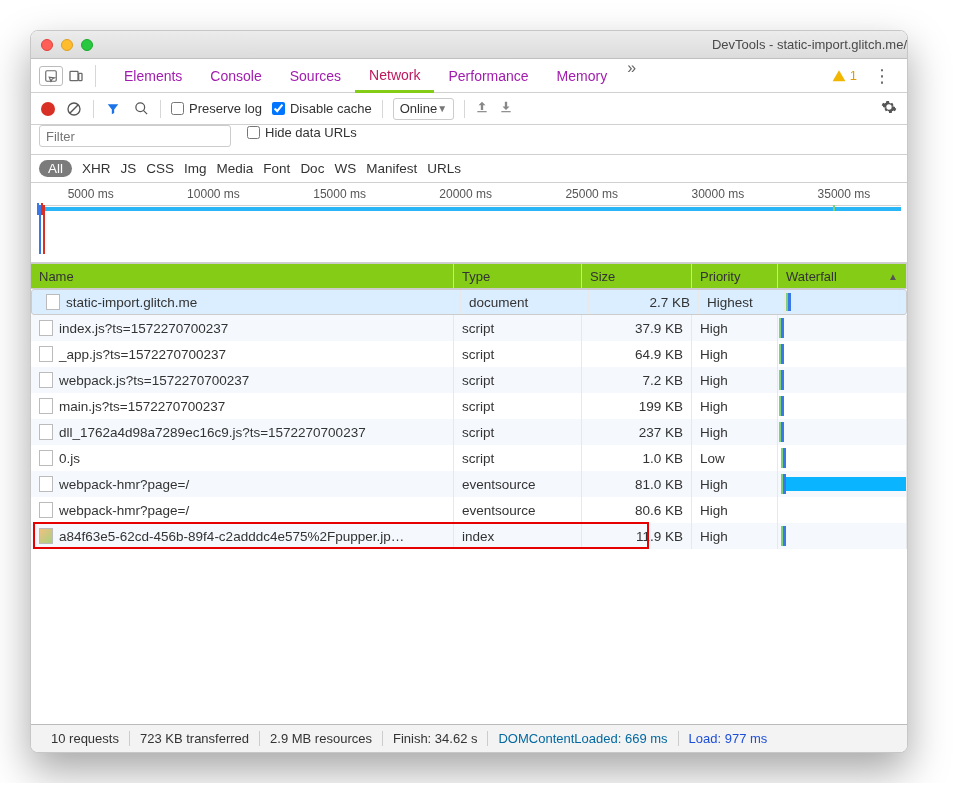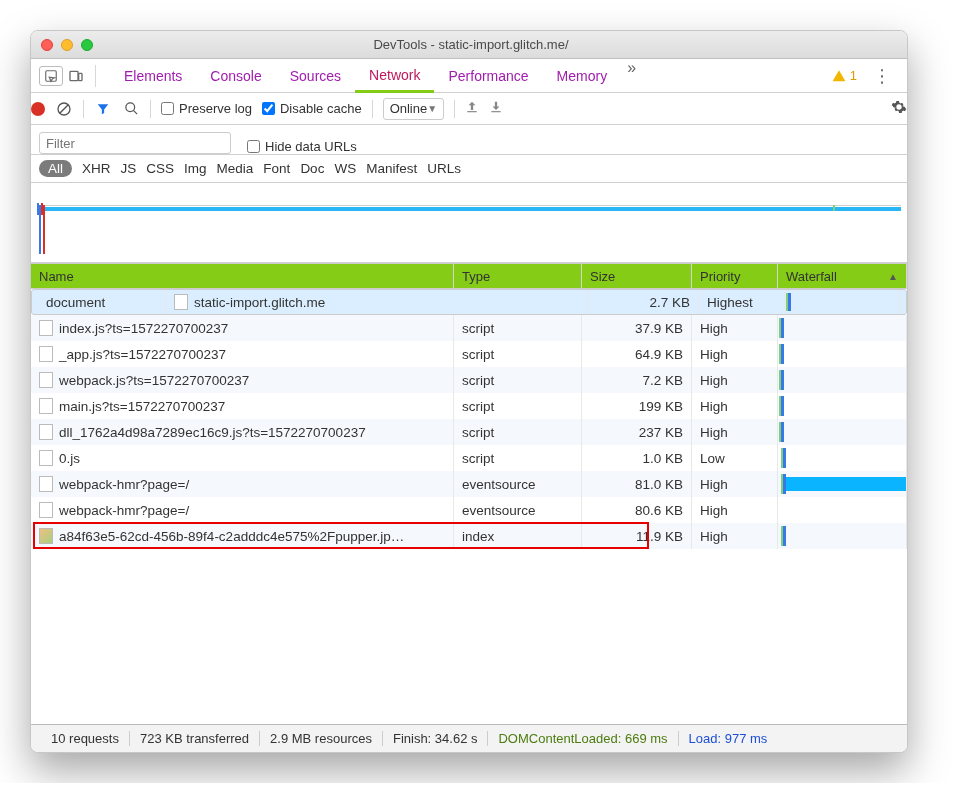--- a/index.html
+++ b/index.html
@@ -4,44 +4,44 @@
 <style>
   * { box-sizing: border-box; margin: 0; padding: 0; font-family: -apple-system, BlinkMacSystemFont, "Segoe UI", Helvetica, Arial, sans-serif; }
   body { background: #fff; padding: 30px; }
   .window { width: 878px; height: 723px; background: #fff; border: 1px solid #c7c7c7; border-radius: 8px; box-shadow: 0 18px 40px rgba(0,0,0,0.35); overflow: hidden; display: flex; flex-direction: column; }
   .titlebar { height: 28px; background: linear-gradient(#ececec,#dcdcdc); display: flex; align-items: center; position: relative; border-bottom: 1px solid #bfbfbf; }
   .traffic { display: flex; gap: 8px; padding-left: 10px; }
   .tl { width: 12px; height: 12px; border-radius: 50%; }
   .tl.red { background:#ff5f57; border:1px solid #e14039;}
   .tl.yel { background:#febc2e; border:1px solid #dea022;}
   .tl.grn { background:#28c840; border:1px solid #1aaa2b;}
-  .title { position:absolute; left:4px; right:0; text-align:center; font-size:13px; color:#4a4a4a; }
+  .title { position:absolute; left:4px; right:0; text-align:right; font-size:13px; color:#4a4a4a; }
   .tabbar { height: 34px; display:flex; align-items:center; border-bottom:1px solid #d0d0d0; padding:0 8px; gap:2px;}
   .tb-icon { width:22px; height:22px; display:flex; align-items:center; justify-content:center; color:#6a6a6a; cursor:pointer;}
   .tb-icon.box { border:1px solid #bbb; border-radius:3px; width:24px; height:20px;}
   .tb-sep { width:1px; height:22px; background:#d7d7d7; margin:0 6px;}
   .tabs { display:flex; gap:0; align-items:stretch; height:100%; margin-left:6px;}
   .tab { padding:0 14px; font-size:14px; color:#a21caf; display:flex; align-items:center; cursor:pointer;}
   .tab.active { color:#be185d; border-bottom:3px solid #84cc16; margin-bottom:-1px;}
   .tb-spacer{flex:1;}
   .warn { color:#e09b00; font-size:13px; display:flex; align-items:center; gap:4px; margin-right:6px;}
   .kebab { font-size:18px; color:#666; padding:0 8px; cursor:pointer;}
   .chev { font-size:16px; color:#666; padding:0 6px; cursor:pointer;}
-  .toolbar { height:32px; border-bottom:1px solid #d0d0d0; display:flex; align-items:center; padding:0 0; gap:10px; font-size:13px; color:#333;}
+  .toolbar { height:32px; border-bottom:1px solid #d0d0d0; display:flex; align-items:center; padding:0 10px; gap:10px; font-size:13px; color:#333;}
   .rec { width:14px; height:14px; background:#d93025; border-radius:50%; cursor:pointer;}
   .ico { width:18px; height:18px; display:flex; align-items:center; justify-content:center; color:#555; cursor:pointer;}
   .funnel { color:#1a73e8;}
   .check { display:flex; align-items:center; gap:5px; color:#333;}
   .check input{margin:0;}
   .sep-v { width:1px; height:18px; background:#d7d7d7;}
   .sel { display:flex; align-items:center; padding:0 6px; border:1px solid #ccc; border-radius:3px; height:22px; background:#fff;}
   .sel .arr{color:#777; font-size:10px;}
   .up,.down{ color:#888; cursor:pointer; font-size:15px;}
   .gear { margin-left:auto; color:#555; font-size:16px; cursor:pointer;}
-  .filterbar { height:30px; border-bottom:1px solid #d0d0d0; display:flex; align-items:flex-end; padding:0 8px; gap:16px; font-size:13px;}
+  .filterbar { height:30px; border-bottom:1px solid #d0d0d0; display:flex; align-items:flex-start; padding:0 8px; gap:16px; font-size:13px;}
   .filter-input { width:192px; height:22px; border:1px solid #ccc; border-radius:3px; padding:0 6px; font-size:13px; color:#888;}
   .typebar { height:28px; border-bottom:1px solid #d0d0d0; display:flex; align-items:center; gap:10px; padding:0 8px; font-size:13.5px; color:#333;}
   .typebar .pill { background:#7b7b7b; color:#fff; border-radius:9px; padding:1px 9px;}
   .typebar span { cursor:pointer;}
   .timeline { height:80px; border-bottom:1px solid #d0d0d0; position:relative; background:#fff;}
   .tl-ticks { display:flex; justify-content:space-around; font-size:12px; color:#555; padding-top:4px;}
   .tl-axis { position:absolute; top:22px; left:6px; right:6px; height:1px; background:#d0d0d0;}
   .tl-band { position:absolute; top:24px; left:6px; right:6px; height:4px; background:#29b6f6;}
   .tl-band::before{content:"";position:absolute;left:0;width:2px;height:12px;top:-4px;background:#3b78e7;}
   .tl-band::after{content:"";position:absolute;left:4px;width:2px;height:12px;top:-4px;background:#d93025;}
@@ -62,21 +62,21 @@
   .td.col-size{justify-content:flex-end;}
   .file-icon{width:14px;height:16px;border:1px solid #bbb; margin-right:6px; flex-shrink:0; background:#fff; position:relative;}
   .file-icon.img{background:linear-gradient(135deg,#f0c080,#a8d080);}
   .highlight-row{position:absolute; border:2px solid #e60000; pointer-events:none;}
   .wf-cell{flex:1; position:relative; height:100%;}
   .wf-bar{position:absolute; top:6px; height:14px; background:#0bb4ff;}
   .wf-tick{position:absolute; top:3px; bottom:3px; width:3px;}
   .statusbar{height:28px;border-top:1px solid #bbb; background:#f3f3f3; display:flex; align-items:center; font-size:13px; color:#333; padding:0 10px; gap:0;}
   .sb-item{padding:0 10px; border-right:1px solid #ccc;}
   .sb-item:last-child{border-right:none;}
-  .sb-blue{color:#4d7c0f;}
+  .sb-blue{color:#0369a1;}
   .sb-red{color:#1d4ed8;}
   .sort-arrow{margin-left:auto; font-size:10px; color:#555;}
 </style>
 </head>
 <body>
 
 <div class="window">
   <div class="titlebar">
     <div class="traffic">
       <div class="tl red"></div>
@@ -189,45 +189,54 @@
     <span>Img</span>
     <span>Media</span>
     <span>Font</span>
     <span>Doc</span>
     <span>WS</span>
     <span>Manifest</span>
     <span>URLs</span>
   </div>
 
   <div class="timeline">
+    <div class="tl-ticks">
+      <span>5000 ms</span>
+      <span>10000 ms</span>
+      <span>15000 ms</span>
+      <span>20000 ms</span>
+      <span>25000 ms</span>
+      <span>30000 ms</span>
+      <span>35000 ms</span>
+    </div>
     <div class="tl-axis"></div>
     <div class="tl-band"></div>
     <div class="tl-line" style="left:8px;"></div>
     <div class="tl-line" style="left:12px;background:#d93025;"></div>
     <div class="tl-line" style="right:72px;background:#7cd27c;height:6px;top:22px;"></div>
   </div>
 
   <div class="table-wrap">
     <div class="thead">
       <div class="th col-name">Name</div>
       <div class="th col-type">Type</div>
       <div class="th col-size">Size</div>
       <div class="th col-prio">Priority</div>
       <div class="th col-wf">
           <span>Waterfall</span>
           <span class="sort-arrow">▲</span>
         </div>
     </div>
     <div class="tbody" id="tbody">
         <div class="row sel">
+          <div class="td col-name">
+            <span class="file-icon"></span>
+            <span>static-import.glitch.me</span>
+          </div>
           <div class="td col-type">document</div>
-          <div class="td col-name">
-            <span class="file-icon"></span>
-            <span>static-import.glitch.me</span>
-          </div>
           <div class="td col-size">2.7 KB</div>
           <div class="td col-prio">Highest</div>
           <div class="td col-wf wf-cell">
             <div class="wf-tick" style="left:1.3px;background:#7cd27c;"></div>
             <div class="wf-tick" style="left:3.3px;background:#3b78e7;"></div>
           </div>
         </div>
         <div class="row">
           <div class="td col-name">
             <span class="file-icon"></span>

